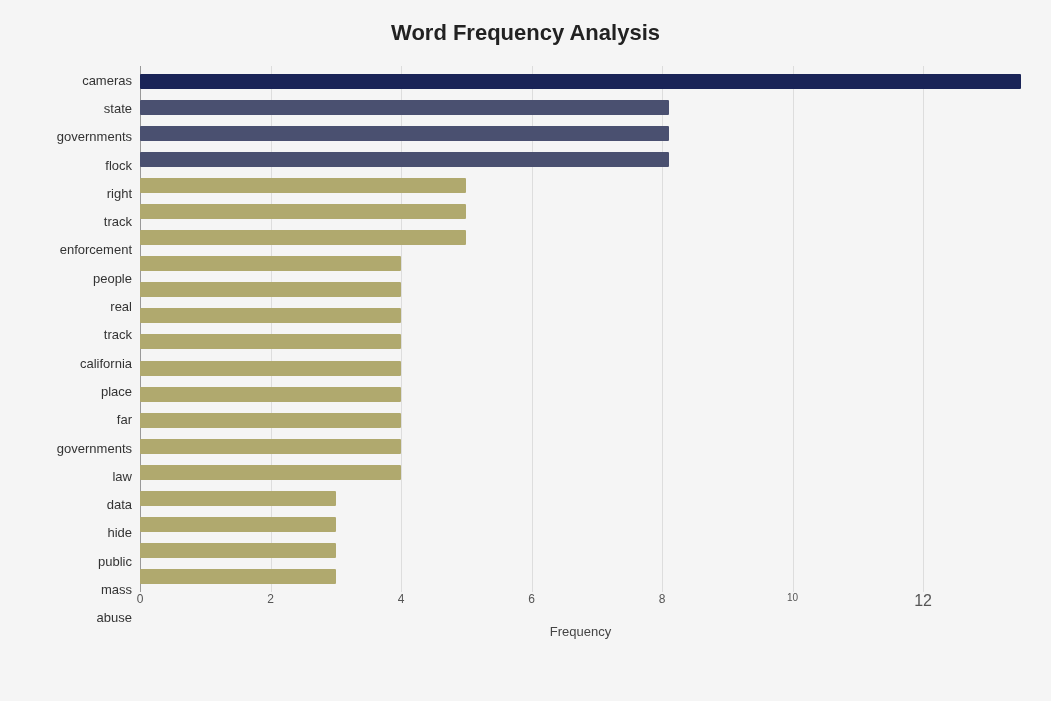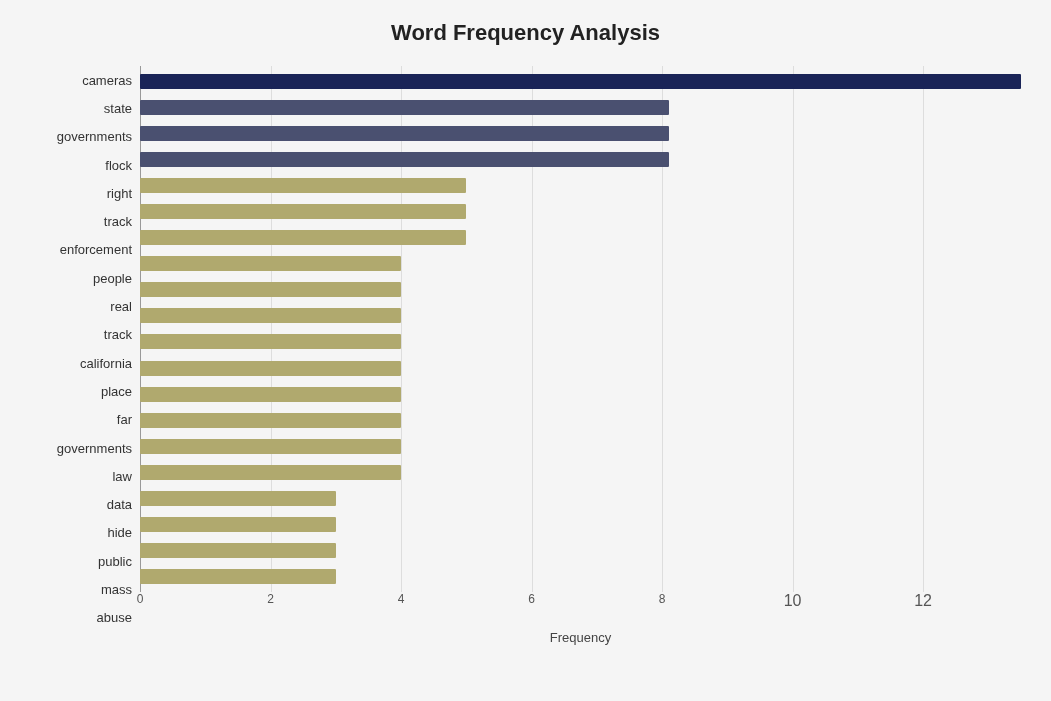--- a/index.html
+++ b/index.html
@@ -148,20 +148,20 @@
           </div>
       </div>
 
       <div style="height:40px; position:relative;">
         <div id="x-ticks" style="position:relative; height:20px;">
             <div style="position: absolute; left: 0%; top: 0px; transform: translateX(-50%); font-size: 12px; color: rgb(85, 85, 85);">0</div>
             <div style="position: absolute; left: 14.8148%; top: 0px; transform: translateX(-50%); font-size: 12px; color: rgb(85, 85, 85);">2</div>
             <div style="position: absolute; left: 29.6296%; top: 0px; transform: translateX(-50%); font-size: 12px; color: rgb(85, 85, 85);">4</div>
             <div style="position: absolute; left: 44.4444%; top: 0px; transform: translateX(-50%); font-size: 12px; color: rgb(85, 85, 85);">6</div>
             <div style="position: absolute; left: 59.2593%; top: 0px; transform: translateX(-50%); font-size: 12px; color: rgb(85, 85, 85);">8</div>
-            <div style="position: absolute; left: 74.0741%; top: 0px; transform: translateX(-50%); font-size: 16px; color: rgb(85, 85, 85);">10</div>
+            <div style="position: absolute; left: 74.0741%; top: 0px; transform: translateX(-50%); font-size: 10px; color: rgb(85, 85, 85);">10</div>
             <div style="position: absolute; left: 88.8889%; top: 0px; transform: translateX(-50%); font-size: 16px; color: rgb(85, 85, 85);">12</div>
           </div>
-        <div style="text-align:center; font-size:13px; color:#444; margin-top:18px;">Frequency</div>
+        <div style="text-align:center; font-size:13px; color:#444; margin-top:12px;">Frequency</div>
       </div>
     </div>
   </div>
 </div>
 
 </body></html>

